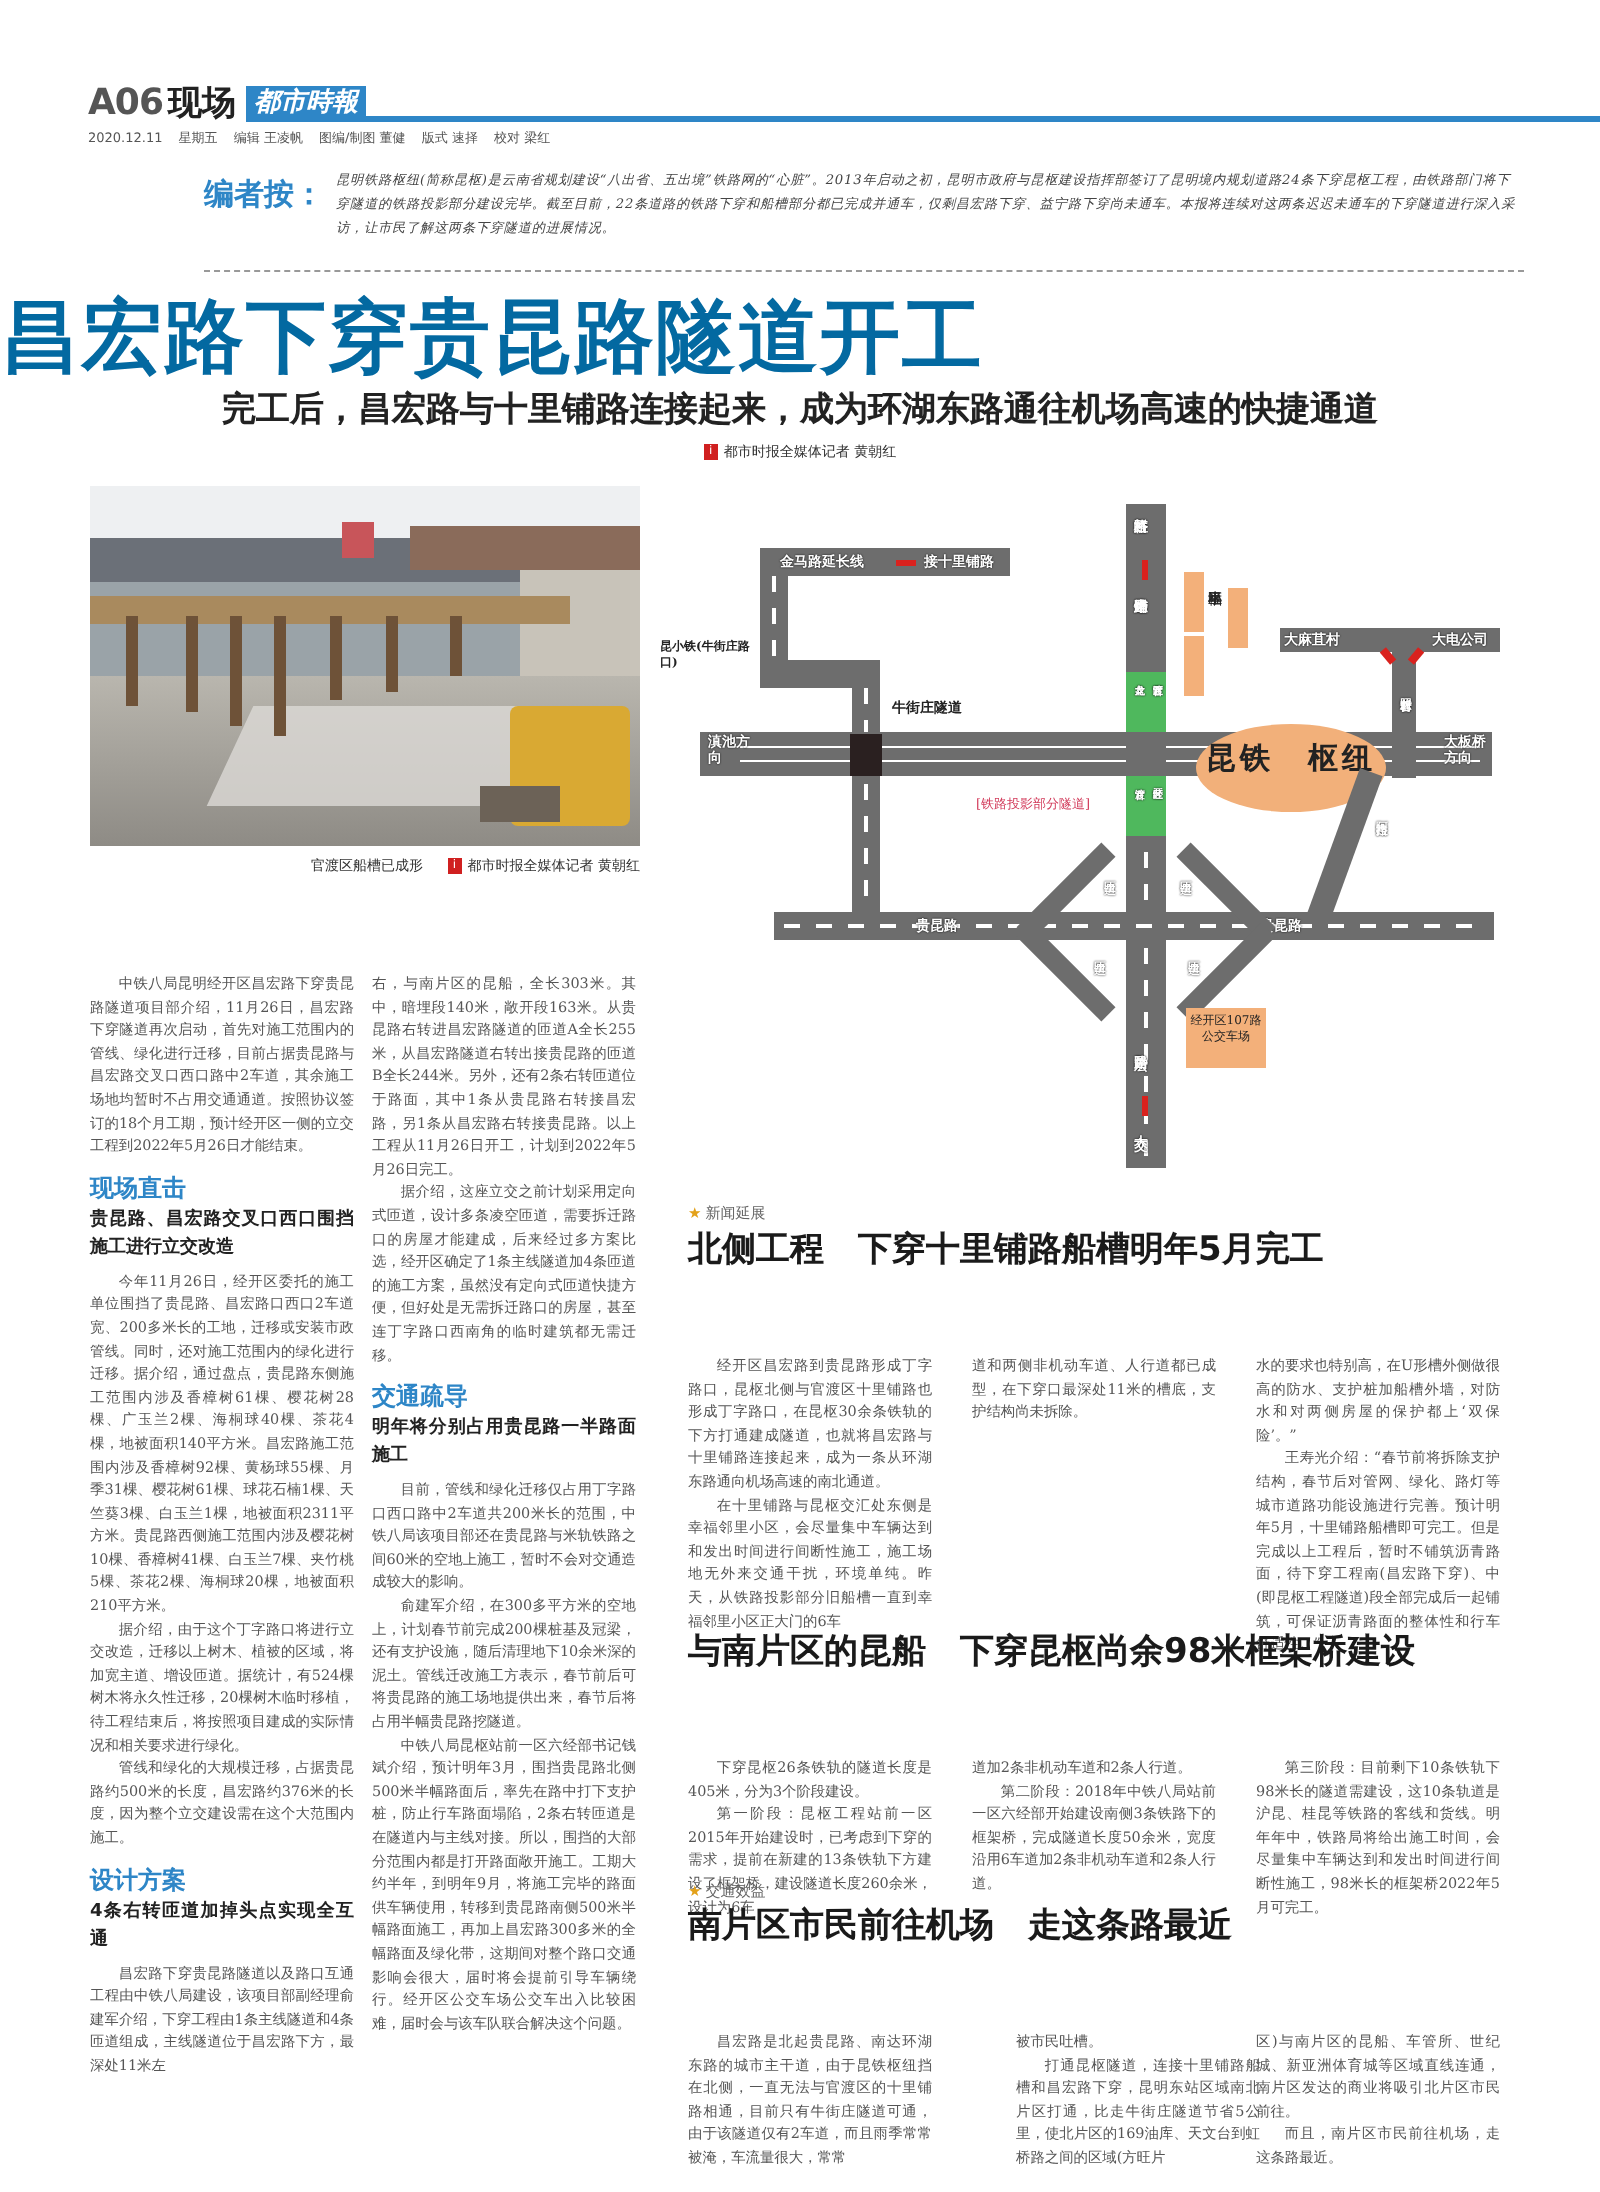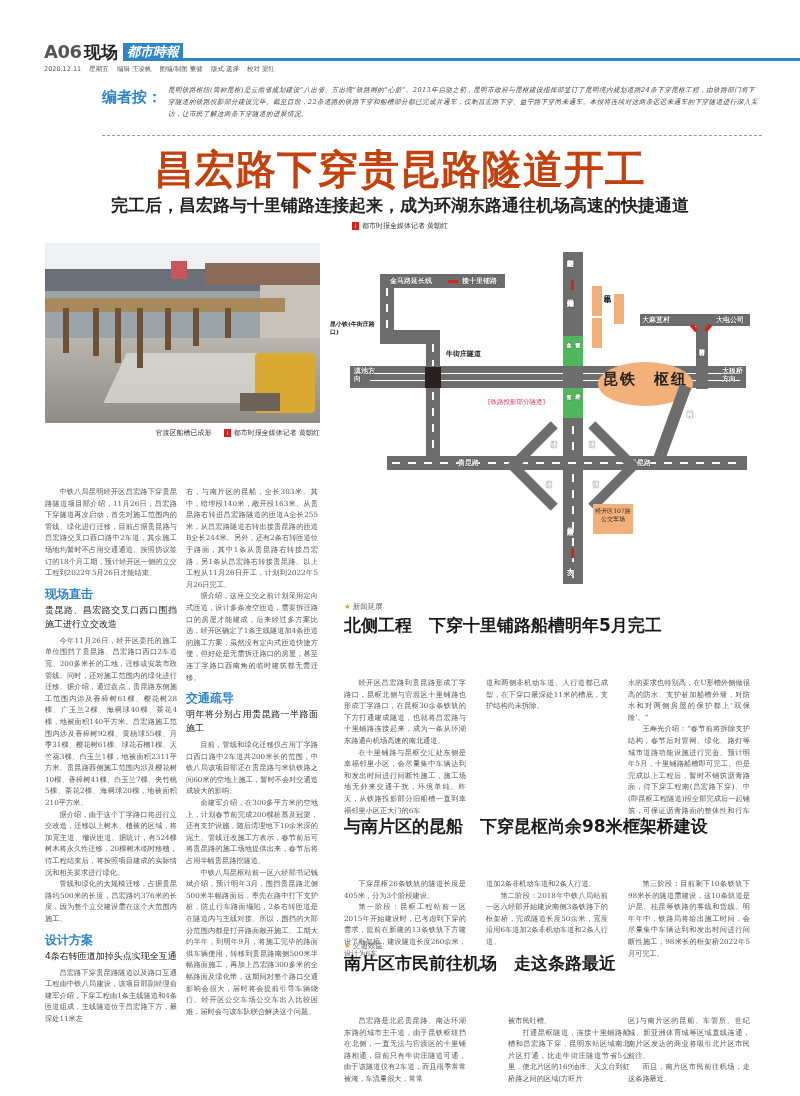--- a/index.html
+++ b/index.html
@@ -15,21 +15,21 @@
   .credits { position:absolute; left:44px; top:65px; font-family:"DejaVu Sans", sans-serif; font-size:6.5px; color:#555; white-space:nowrap; }
   .credits span { margin-right:6px; }
 
   
   .editor-note { position:absolute; left:102px; top:84px; width:660px; height:44px; }
   .editor-label { position:absolute; left:0; top:4px; font-family:"DejaVu Sans", sans-serif; font-weight:bold; font-size:15px; color:#2e86c7; white-space:nowrap; }
   .editor-text { position:absolute; left:66px; top:0; width:594px; font-size:6.6px; line-height:12px; color:#444; font-style:italic; letter-spacing:0.4px; }
   .dotted-rule { position:absolute; left:102px; top:135px; width:660px; border-top:1px dashed #999; }
 
   
-  .main-title { position:absolute; left:0; top:146px; width:800px; text-align:center; font-family:"DejaVu Sans", sans-serif; font-weight:bold; font-size:40px; letter-spacing:1px; color:#c2410c; line-height:46px; }
+  .main-title { position:absolute; left:0; top:146px; width:800px; font-family:"DejaVu Sans", sans-serif; font-weight:bold; font-size:40px; letter-spacing:1px; color:#0369a1; line-height:46px; }
   .sub-title { position:absolute; left:0; top:194px; width:800px; text-align:center; font-family:"DejaVu Sans", sans-serif; font-size:17px; color:#222; line-height:22px; }
   .byline { position:absolute; left:0; top:221px; width:800px; text-align:center; font-family:"DejaVu Sans", sans-serif; font-size:7px; color:#333; }
   .red-badge { display:inline-block; width:7px; height:8px; background:#d02020; color:#fff; font-size:6px; line-height:8px; text-align:center; vertical-align:middle; margin-right:3px; }
 
   
   .photo { position:absolute; left:45px; top:243px; width:275px; height:180px; overflow:hidden; background:#9aa3a8; }
   .photo .sky { position:absolute; left:0; top:0; width:100%; height:30px; background:#eef0f2; }
   .photo .bldg-back { position:absolute; left:0; top:26px; width:100%; height:22px; background:#6b7078; }
   .photo .bldg-red { position:absolute; left:126px; top:18px; width:16px; height:18px; background:#c8555a; }
   .photo .bldg-r { position:absolute; left:160px; top:20px; width:115px; height:22px; background:#8a6b5a; }
@@ -40,21 +40,21 @@
   .photo .post { position:absolute; top:65px; width:6px; background:#6e5238; }
   .photo .loader { position:absolute; left:210px; top:110px; width:60px; height:60px; background:#d9a933; border-radius:4px; }
   .photo .bucket { position:absolute; left:195px; top:150px; width:40px; height:18px; background:#6c6257; }
   .photo-caption { position:absolute; left:45px; top:428px; width:275px; text-align:right; font-family:"DejaVu Sans", sans-serif; font-size:7px; color:#333; }
   .photo-caption .sep { margin-left:10px; }
 
   
   .col { position:absolute; font-size:7.2px; line-height:11.6px; color:#555; text-align:justify;margin-top:34px; }
   .col p { text-indent:2em; }
   .col .kicker { font-family:"DejaVu Sans", sans-serif; font-weight:bold; color:#2e86c7; font-size:12px; line-height:18px; text-indent:0; margin-top:6px; }
-  .col .deck { font-family:"DejaVu Sans", sans-serif; font-weight:normal; color:#222; font-size:9px; line-height:14px; text-indent:0; }
+  .col .deck { font-family:"DejaVu Sans", sans-serif; font-weight:bold; color:#222; font-size:9px; line-height:14px; text-indent:0; }
   .col .deck + p { margin-top:4px; }
 
   
   .map { position:absolute; left:330px; top:244px; width:430px; height:340px; }
   .road { position:absolute; background:#6d6d6d; }
   .dash-h { position:absolute; height:2px; background:repeating-linear-gradient(90deg,#fff 0 8px,transparent 8px 16px); }
   .dash-v { position:absolute; width:2px; background:repeating-linear-gradient(180deg,#fff 0 8px,transparent 8px 16px); }
   .line-h { position:absolute; height:1px; background:#fff; }
   .maplabel { position:absolute; font-size:7px; font-weight:bold; color:#fff; line-height:8px; white-space:nowrap; text-shadow:0 0 1px #000; }
   .maplabel.v { writing-mode:vertical-rl; }

